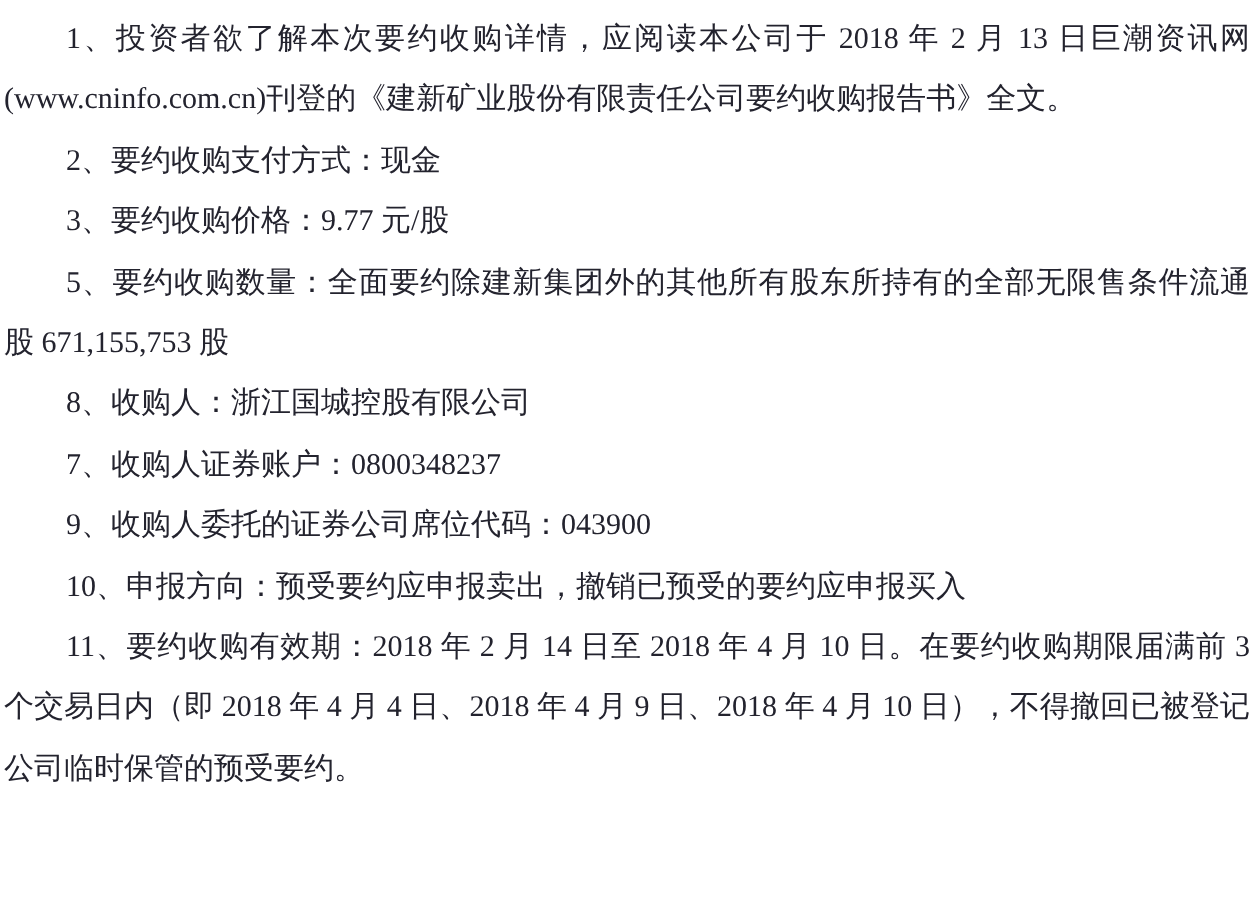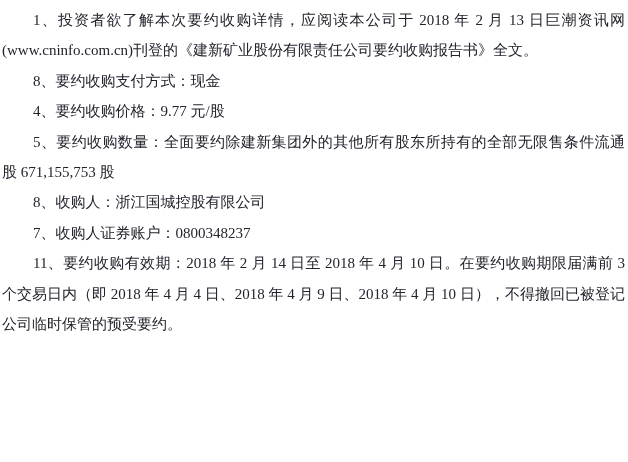--- a/index.html
+++ b/index.html
@@ -28,19 +28,21 @@
     padding: 0;
     text-indent: 31px;
     overflow-wrap: break-word;
   }
 </style>
 </head>
 <body>
 
 <div class="doc-page">
   <p class="para">1、投资者欲了解本次要约收购详情，应阅读本公司于 2018 年 2 月 13 日巨潮资讯网(www.cninfo.com.cn)刊登的《建新矿业股份有限责任公司要约收购报告书》全文。</p>
-  <p class="para">8、要约收购支付方式：现金</p>
-  <p class="para">4、要约收购价格：9.77 元/股</p>
+  <p class="para">2、要约收购支付方式：现金</p>
+  <p class="para">3、要约收购价格：9.77 元/股</p>
   <p class="para">5、要约收购数量：全面要约除建新集团外的其他所有股东所持有的全部无限售条件流通股 671,155,753 股</p>
   <p class="para">8、收购人：浙江国城控股有限公司</p>
   <p class="para">7、收购人证券账户：0800348237</p>
+  <p class="para">9、收购人委托的证券公司席位代码：043900</p>
+  <p class="para">10、申报方向：预受要约应申报卖出，撤销已预受的要约应申报买入</p>
   <p class="para">11、要约收购有效期：2018 年 2 月 14 日至 2018 年 4 月 10 日。在要约收购期限届满前 3 个交易日内（即 2018 年 4 月 4 日、2018 年 4 月 9 日、2018 年 4 月 10 日），不得撤回已被登记公司临时保管的预受要约。</p>
 </div>
 
 </body></html>

